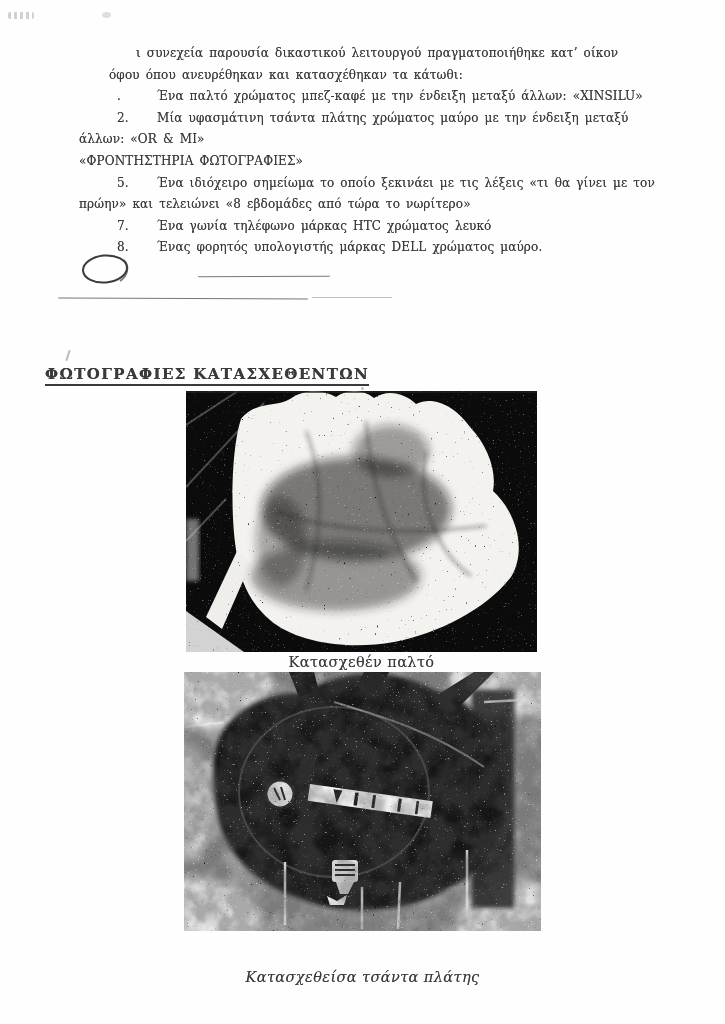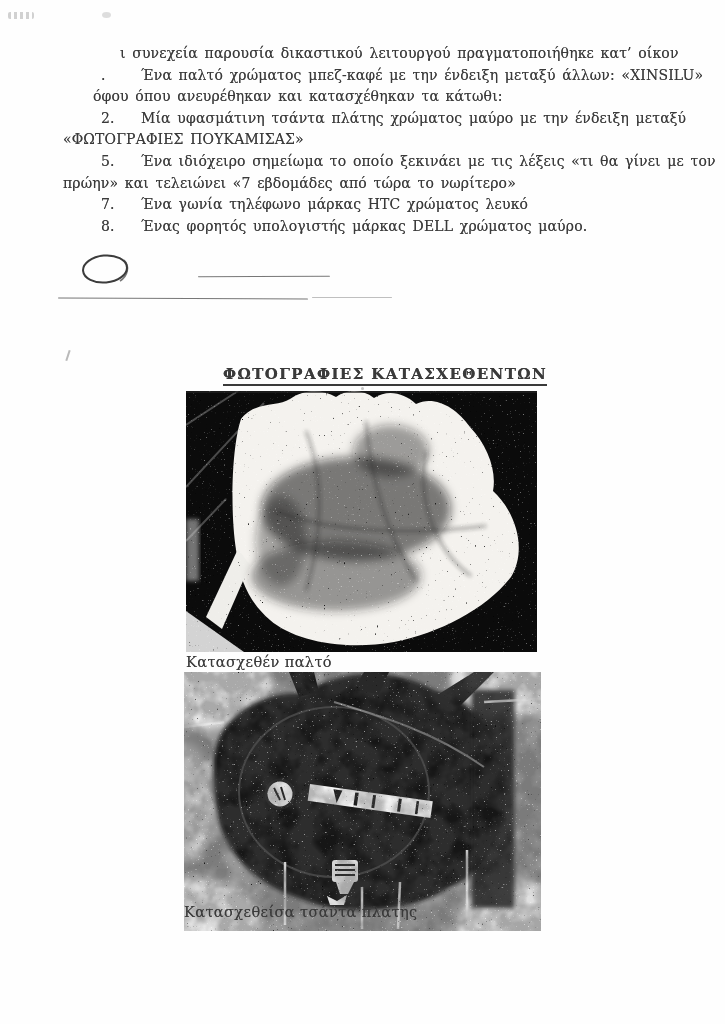--- a/index.html
+++ b/index.html
@@ -2,40 +2,40 @@
 <html><head>
 <meta charset="utf-8">
 <style>
   html,body{margin:0;padding:0;background:#ffffff;}
   .page{
     position:relative;width:725px;height:1024px;background:#fefefe;overflow:hidden;
     font-family:"DejaVu Serif", serif;color:#3a3a3a;
   }
   
   .textcol{position:absolute;left:63px;top:43px;width:600px;word-spacing:2px;}
-  .ln{display:block;height:21.6px;line-height:21.6px;font-size:14px;letter-spacing:.15px;
-      white-space:nowrap;text-shadow:0 0 .5px rgba(60,60,60,.65);}
+  .ln{display:block;height:21.6px;line-height:21.6px;font-size:12px;letter-spacing:.15px;
+      white-space:nowrap;text-shadow:0 0 .5px rgba(60,60,60,.65);margin-left:16px;}
   .i1{padding-left:57px;}
   .i2{padding-left:36px;}
   .i3{padding-left:30px;}
   .first{padding-left:38px;}
   .num{display:inline-block;width:40px;}
   
-  .heading{position:absolute;left:45px;top:364px;width:680px;text-align:center;}
+  .heading{position:absolute;left:45px;top:364px;width:680px;text-align:left;}
   .heading span{font-weight:bold;font-size:15px;letter-spacing:1.4px;
       border-bottom:2px solid #3a3a3a;padding-bottom:1px;
       text-shadow:0 0 .5px rgba(50,50,50,.8);}
   
   .photo{position:absolute;display:block;}
   .p1{left:186px;top:391px;width:351px;height:261px;}
   .p2{left:184px;top:672px;width:357px;height:259px;}
-  .caption{position:absolute;font-size:14.5px;letter-spacing:.4px;
+  .caption{position:absolute;text-align:center;font-size:14.5px;letter-spacing:.4px;
       height:20px;line-height:20px;text-shadow:0 0 .5px rgba(60,60,60,.6);}
   .c1{left:186px;top:652px;width:351px;}
-  .c2{left:184px;top:902px;width:357px;}
+  .c2{left:184px;top:967px;width:357px;font-style:italic;}
   
   .circle5{position:absolute;left:80px;top:252px;width:50px;height:34px;}
   .pline{position:absolute;height:1.4px;background:#4a4a4a;border-radius:1px;opacity:.75;}
   .u1{left:198px;top:276px;width:132px;transform:rotate(-.3deg);}
   .u2{left:58px;top:298px;width:250px;transform:rotate(.25deg);}
   .u3{left:312px;top:297px;width:80px;opacity:.35;}
   
   .smudge{position:absolute;}
   .s1{left:8px;top:12px;width:26px;height:7px;opacity:.45;border-radius:2px;
       background:repeating-linear-gradient(90deg,#9a9a9a 0 3px,transparent 3px 6px);}
@@ -48,31 +48,32 @@
 
 <div class="page">
 
   <div class="smudge s1"></div>
   <div class="smudge s2"></div>
   <div class="smudge s3"></div>
   <div class="smudge s4"></div>
 
   <div class="textcol">
     <div class="ln intro i1">ι συνεχεία παρουσία δικαστικού λειτουργού πραγματοποιήθηκε κατ’ οίκον</div>
+    <div class="ln intro i3">όφου όπου ανευρέθηκαν και κατασχέθηκαν τα κάτωθι:</div>
+
     <div class="ln first"><span class="num">.</span><span class="itext">Ένα παλτό χρώματος μπεζ-καφέ με την ένδειξη μεταξύ άλλων: «XINSILU»</span></div>
 
-    <div class="ln intro i3">όφου όπου ανευρέθηκαν και κατασχέθηκαν τα κάτωθι:</div>
-
     <div class="ln first"><span class="num">2.</span><span class="itext">Μία υφασμάτινη τσάντα πλάτης χρώματος μαύρο με την ένδειξη μεταξύ</span></div>
+    <div class="ln cont">άλλων: «OR &amp; MI»</div>
 
 
-    <div class="ln cont">«ΦΩΤΟΓΡΑΦΙΕΣ ΠΟΥΚΑΜΙΣΑΣ»</div>
+    <div class="ln cont">«ΦΡΟΝΤΗΣΤΗΡΙΑ ΦΩΤΟΓΡΑΦΙΕΣ»</div>
 
     <div class="ln first"><span class="num">5.</span><span class="itext">Ένα ιδιόχειρο σημείωμα το οποίο ξεκινάει με τις λέξεις «τι θα γίνει με τον</span></div>
-    <div class="ln cont">πρώην» και τελειώνει «7 εβδομάδες από τώρα το νωρίτερο»</div>
+    <div class="ln cont">πρώην» και τελειώνει «8 εβδομάδες από τώρα το νωρίτερο»</div>
 
     <div class="ln first"><span class="num">7.</span><span class="itext">Ένα γωνία τηλέφωνο μάρκας HTC χρώματος λευκό</span></div>
     <div class="ln first"><span class="num">8.</span><span class="itext">Ένας φορητός υπολογιστής μάρκας DELL χρώματος μαύρο.</span></div>
   </div>
 
   <svg class="circle5" viewBox="0 0 50 34">
     <ellipse cx="25" cy="17" rx="22" ry="13.5" fill="none" stroke="#3c3c3c" stroke-width="2" transform="rotate(-5 25 17)"></ellipse>
     <path d="M44,8 C50,14 48,24 40,29" fill="none" stroke="#3c3c3c" stroke-width="1.6" opacity=".7"></path>
   </svg>
 

